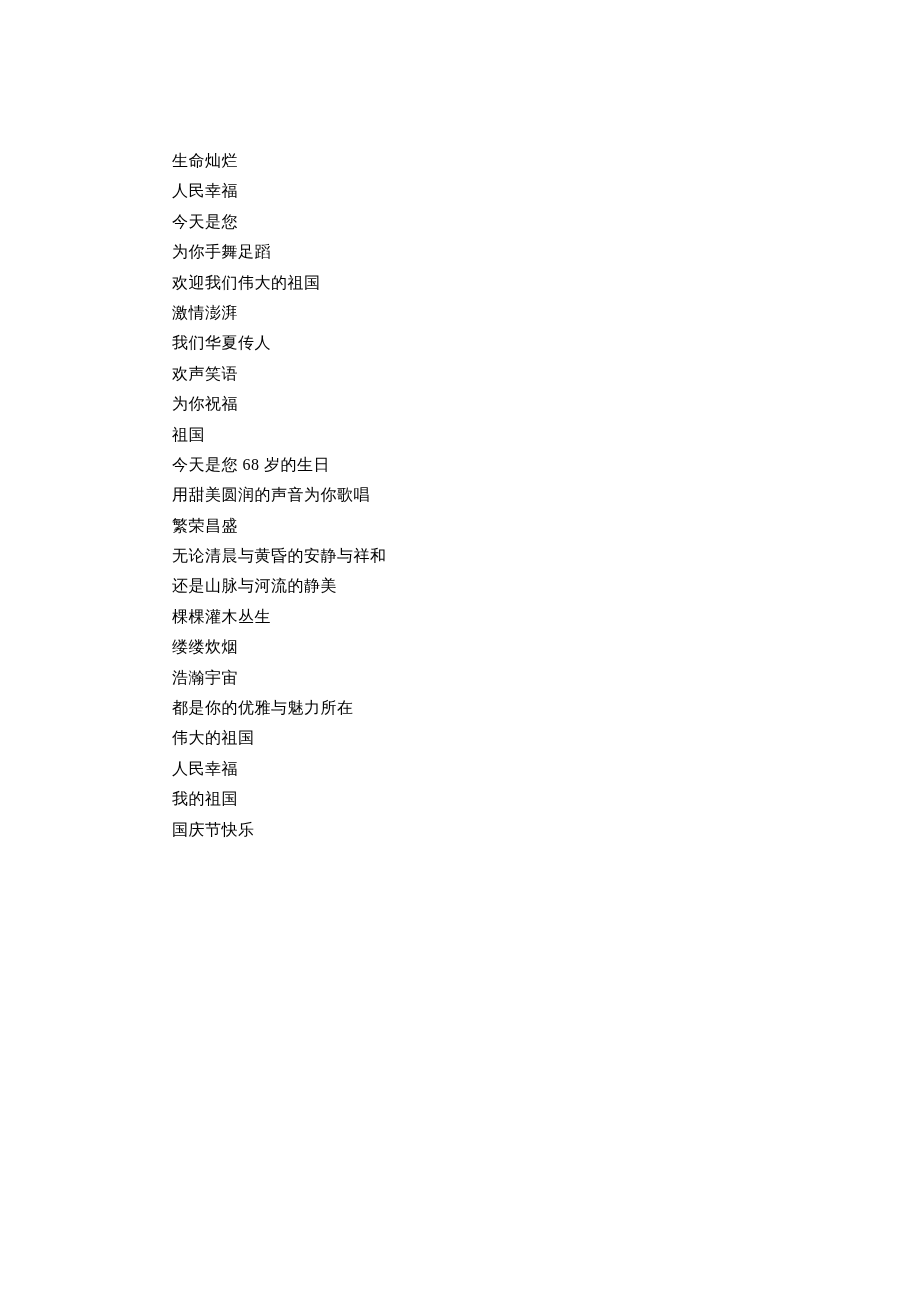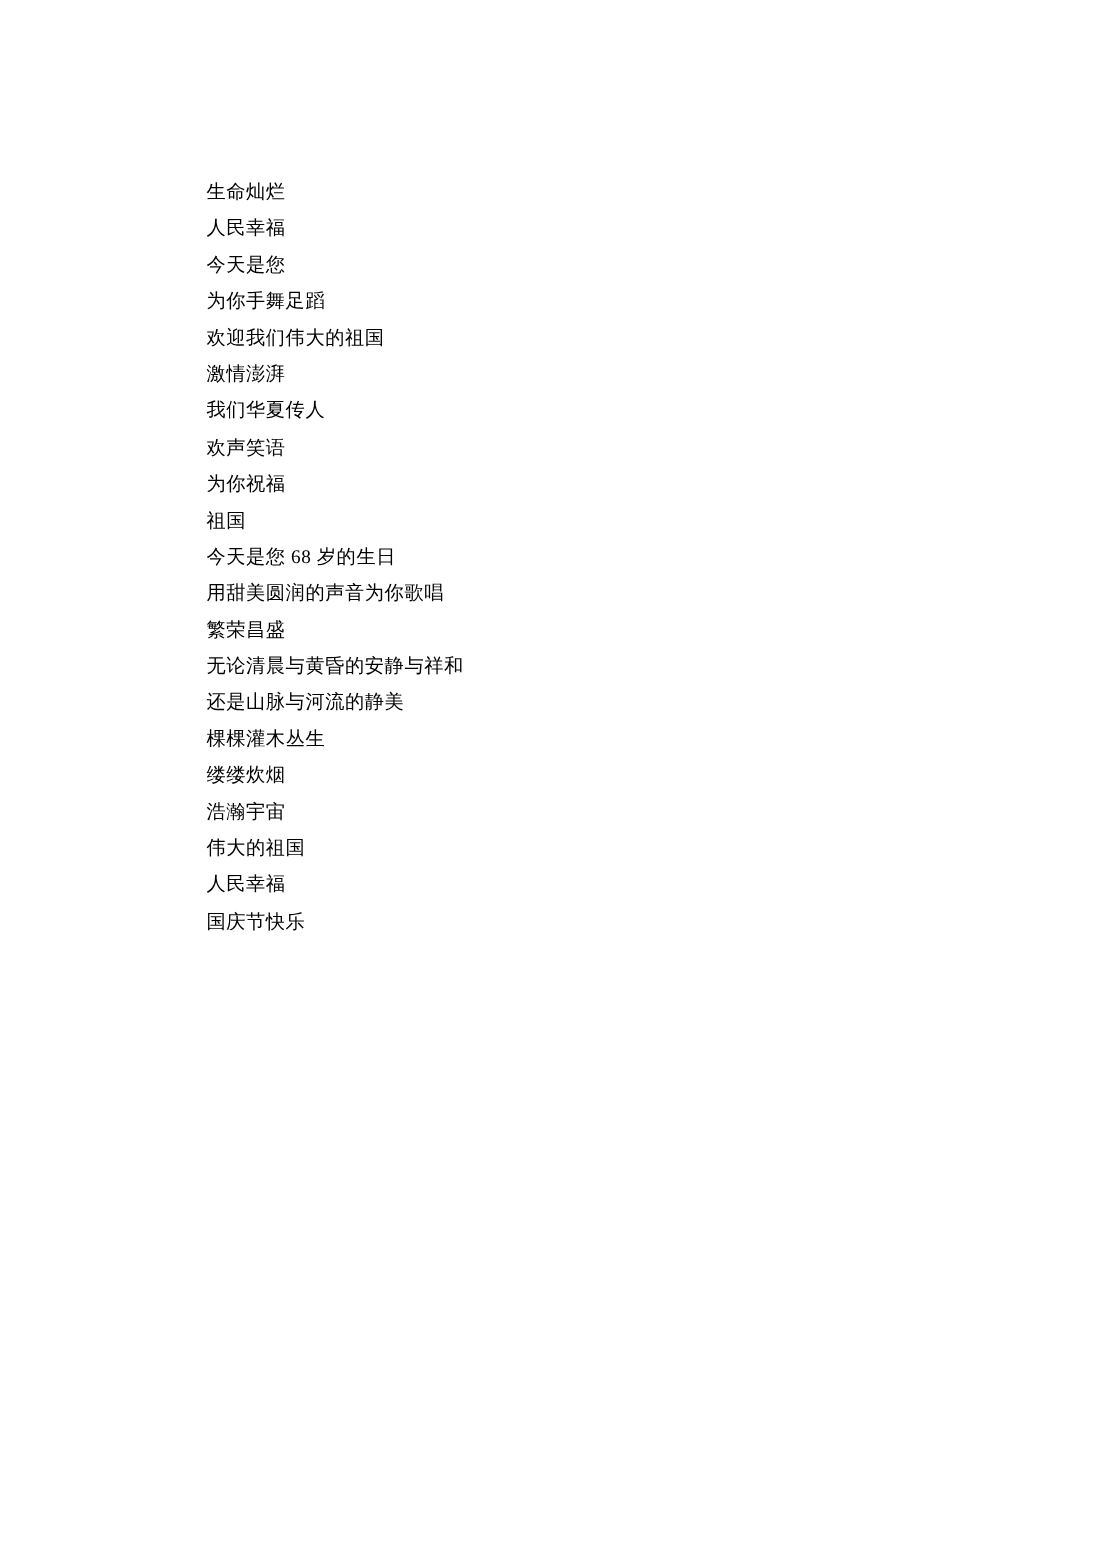--- a/index.html
+++ b/index.html
@@ -42,16 +42,18 @@
   <div class="poem-line">为你祝福</div>
   <div class="poem-line">祖国</div>
   <div class="poem-line">今天是您 68 岁的生日</div>
   <div class="poem-line">用甜美圆润的声音为你歌唱</div>
   <div class="poem-line">繁荣昌盛</div>
   <div class="poem-line">无论清晨与黄昏的安静与祥和</div>
   <div class="poem-line">还是山脉与河流的静美</div>
   <div class="poem-line">棵棵灌木丛生</div>
   <div class="poem-line">缕缕炊烟</div>
   <div class="poem-line">浩瀚宇宙</div>
+  <div class="poem-line">都是你的优雅与魅力所在</div>
   <div class="poem-line">伟大的祖国</div>
   <div class="poem-line">人民幸福</div>
+  <div class="poem-line">我的祖国</div>
   <div class="poem-line">国庆节快乐</div>
 </div>
 
 </body></html>

